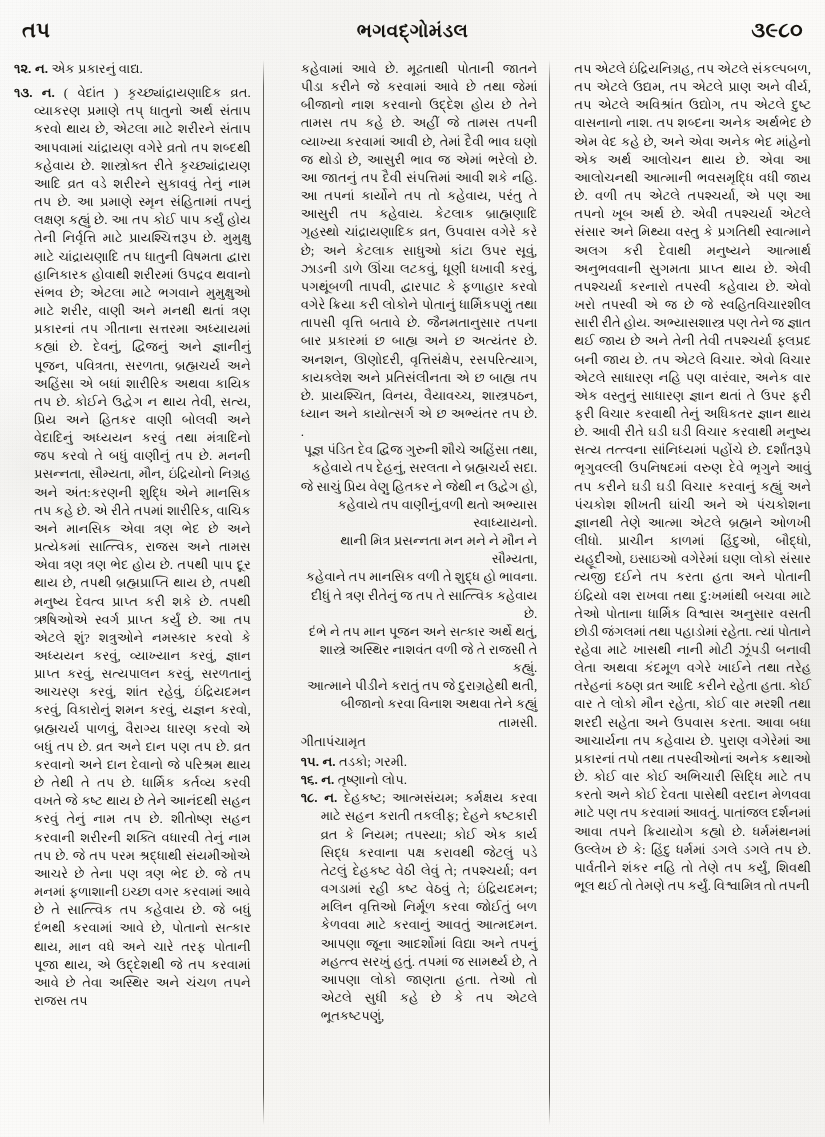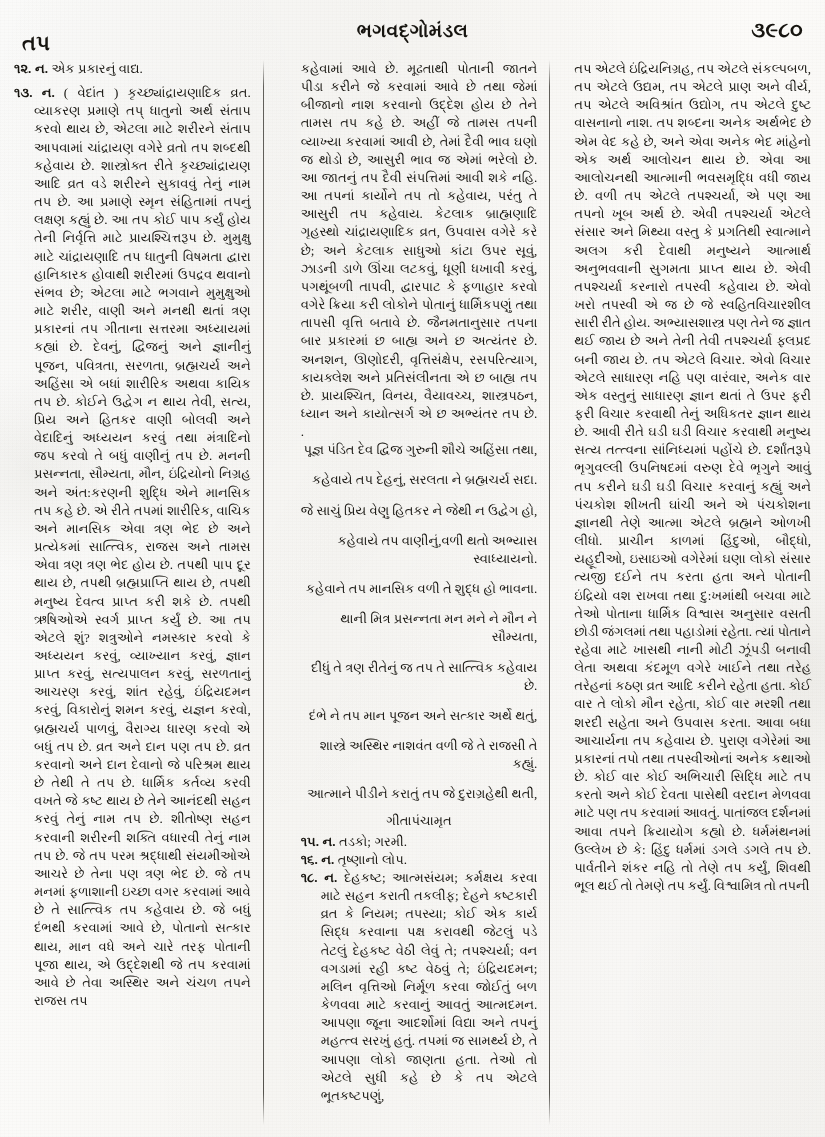--- a/index.html
+++ b/index.html
@@ -27,21 +27,21 @@
   .smudge{
     position:absolute;pointer-events:none;border-radius:50%;
     background:radial-gradient(circle, rgba(160,155,140,.10), rgba(0,0,0,0) 70%);
   }
 
   
   .head{
     position:absolute;left:0;right:0;top:18px;height:30px;
   }
   .head-left{
-    position:absolute;left:22px;top:13px;
+    position:absolute;left:22px;top:0;
     font-size:21px;font-weight:bold;letter-spacing:.3px;
   }
   .head-center{
     position:absolute;left:0;right:0;top:2px;text-align:center;
     font-size:19px;font-weight:bold;letter-spacing:.4px;
   }
   .head-right{
     position:absolute;right:22px;top:0;
     font-size:21px;font-weight:bold;letter-spacing:.3px;
   }
@@ -65,38 +65,38 @@
   .col.c3{margin-left:12px;}
   .rule{
     width:1px;
     background:linear-gradient(to bottom, rgba(40,38,32,0) 0%, rgba(40,38,32,.72) 2.5%, rgba(40,38,32,.78) 97%, rgba(40,38,32,0) 100%);
     margin:0 12px;
     flex:0 0 1px;
     align-self:stretch;
   }
 
   p{margin:0;text-indent:0;}
-  p + p{margin-top:12px;}
+  p + p{margin-top:0px;}
 
   .sense{
     margin:0;
     padding-left:20px;
     text-indent:-20px;
   }
   .sense.gap{margin-top:6px;}
   .num{font-weight:bold;}
   .pos{font-weight:bold;}
   .verse{
     text-align:right;
     word-spacing:0px;
   }
   .verse p{text-indent:0;}
   .attrib{
-    text-align:center;
-    margin-top:9px;
+    text-align:left;
+    margin-top:1px;
     margin-bottom:2px;
   }
   .flow{text-align:justify;}
   .tight{word-spacing:-0.4px;}
 </style>
 </head>
 <body>
 
 <div class="page">
   <div class="grain"></div>
@@ -127,26 +127,27 @@
     <div class="rule"></div>
 
     <div class="col c2">
       <p class="flow">કહેવામાં આવે છે. મૂઢતાથી પોતાની જાતને પીડા કરીને જે કરવામાં આવે છે તથા જેમાં બીજાનો નાશ કરવાનો ઉદ્દેશ હોય છે તેને તામસ તપ કહે છે. અહીં જે તામસ તપની વ્યાખ્યા કરવામાં આવી છે, તેમાં દૈવી ભાવ ઘણો જ થોડો છે, આસુરી ભાવ જ એમાં ભરેલો છે. આ જાતનું તપ દૈવી સંપત્તિમાં આવી શકે નહિ. આ તપનાં કાર્યોને તપ તો કહેવાય, પરંતુ તે આસુરી તપ કહેવાય. કેટલાક બ્રાહ્મણાદિ ગૃહસ્થો ચાંદ્રાયણાદિક વ્રત, ઉપવાસ વગેરે કરે છે; અને કેટલાક સાધુઓ કાંટા ઉપર સૂવું, ઝાડની ડાળે ઊંચા લટકવું, ધૂણી ધખાવી કરવું, પગથૂંબળી તાપવી, દ્વારપાટ કે ફળાહાર કરવો વગેરે ક્રિયા કરી લોકોને પોતાનું ધાર્મિકપણું તથા તાપસી વૃત્તિ બતાવે છે. જૈનમતાનુસાર તપના બાર પ્રકારમાં છ બાહ્ય અને છ અત્યંતર છે. અનશન, ઊણોદરી, વૃત્તિસંક્ષેપ, રસપરિત્યાગ, કાયક્લેશ અને પ્રતિસંલીનતા એ છ બાહ્ય તપ છે. પ્રાયશ્ચિત, વિનય, વૈયાવચ્ચ, શાસ્ત્રપઠન, ધ્યાન અને કાયોત્સર્ગ એ છ અભ્યંતર તપ છે. .</p>
 
       <div class="verse">
         <p>પૂજ્ઞ પંડિત દેવ દ્વિજ ગુરુની શૌચે અહિંસા તથા,</p>
         <p>કહેવાયે તપ દેહનું, સરલતા ને બ્રહ્મચર્ય સદા.</p>
         <p>જે સાચું પ્રિય વેણુ હિતકર ને જેથી ન ઉદ્વેગ હો,</p>
         <p>કહેવાયે તપ વાણીનું,વળી થતો અભ્યાસ સ્વાધ્યાયનો.</p>
+        <p>થાની મિત્ર પ્રસન્નતા મન મને ને મૌન ને સૌમ્યતા,</p>
         <p>કહેવાને તપ માનસિક વળી તે શુદ્ધ હો ભાવના.</p>
-        <p>થાની મિત્ર પ્રસન્નતા મન મને ને મૌન ને સૌમ્યતા,</p>
         <p>દીધું તે ત્રણ રીતેનું જ તપ તે સાત્ત્વિક કહેવાય છે.</p>
         <p>દંભે ને તપ માન પૂજન અને સત્કાર અર્થે થતું,</p>
         <p>શાસ્ત્રે અસ્થિર નાશવંત વળી જે તે રાજસી તે કહ્યું.</p>
         <p>આત્માને પીડીને કરાતું તપ જે દુરાગ્રહેથી થતી,</p>
+        <p>બીજાનો કરવા વિનાશ અથવા તેને કહ્યું તામસી.</p>
       </div>
       <p class="attrib">ગીતાપંચામૃત</p>
 
       <p class="sense">
         <span class="num">૧૫.</span>
         <span class="pos">ન.</span>
         <span>તડકો; ગરમી.</span>
       </p>
       <p class="sense">
         <span class="num">૧૬.</span>

